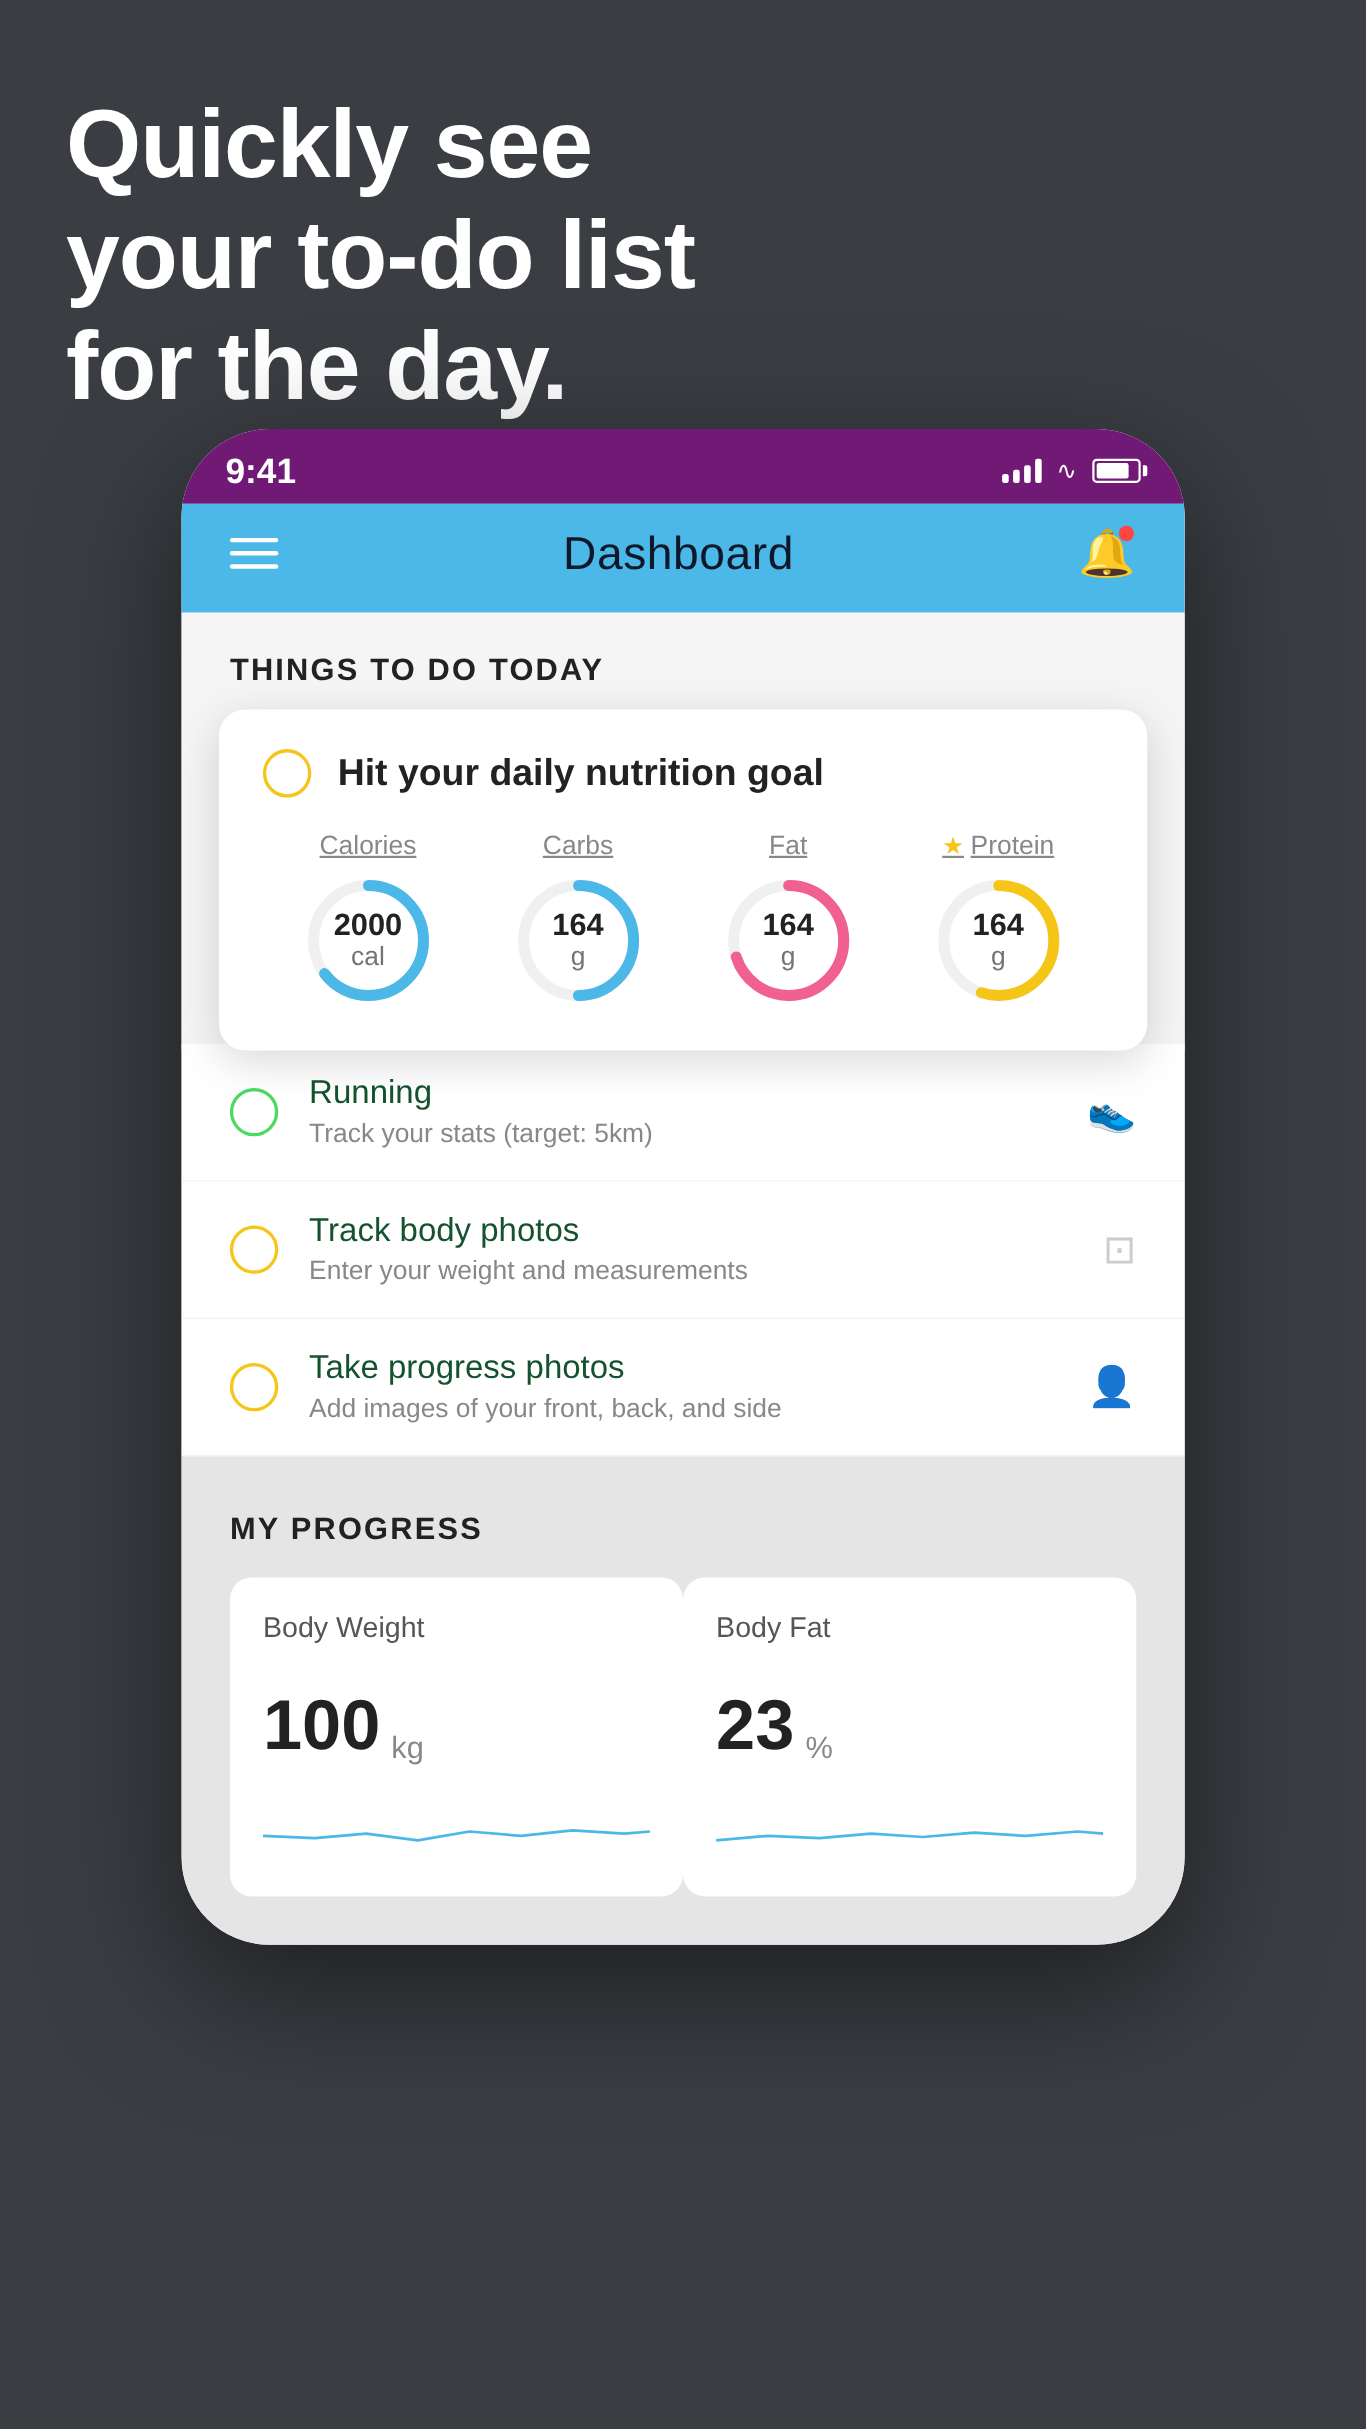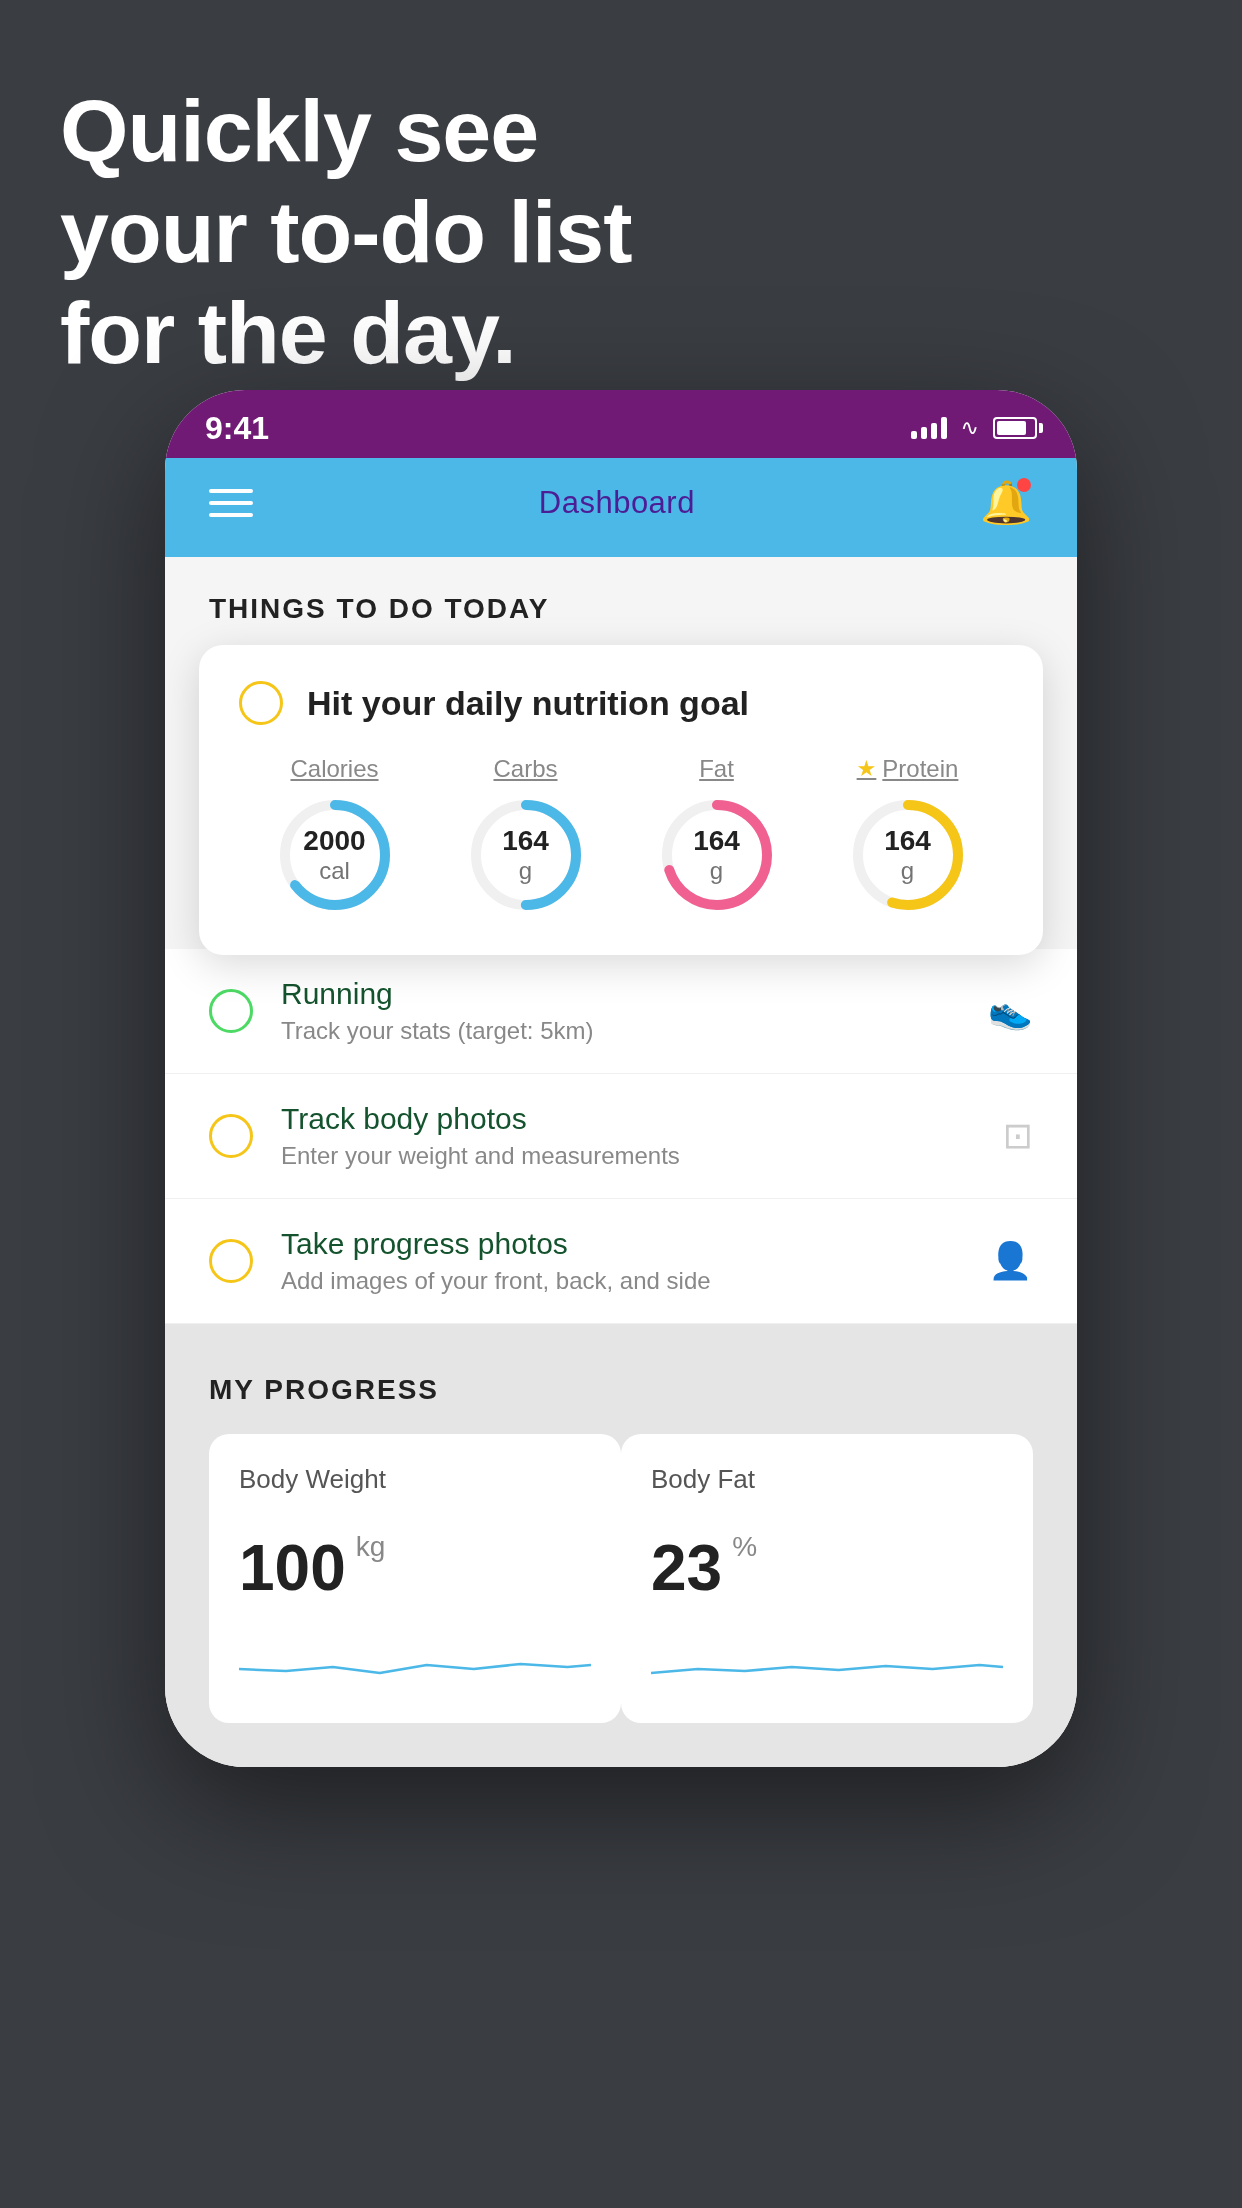--- a/index.html
+++ b/index.html
@@ -119,22 +119,22 @@
       cursor: pointer;
     }
     .hamburger span {
       display: block;
       width: 44px;
       height: 4px;
       background: white;
       border-radius: 2px;
     }
     .header-title {
-      color: #4c1d95;
-      font-size: 31px;
+      color: #0f172a;
+      font-size: 42px;
       font-weight: 500;
       letter-spacing: 0.5px;
     }
     .notification-btn {
       position: relative;
       cursor: pointer;
     }
     .bell-icon {
       font-size: 42px;
       color: white;
@@ -317,21 +317,21 @@
       overflow: hidden;
       position: relative;
     }
     .progress-card-title {
       font-size: 26px;
       color: #555;
       margin-bottom: 20px;
     }
     .progress-value {
       display: flex;
-      align-items: flex-start;
+      align-items: flex-end;
       gap: 10px;
       margin-bottom: 24px;
       margin-top: 36px;
     }
     .progress-number {
       font-size: 64px;
       font-weight: 700;
       color: #222;
     }
     .progress-unit {

